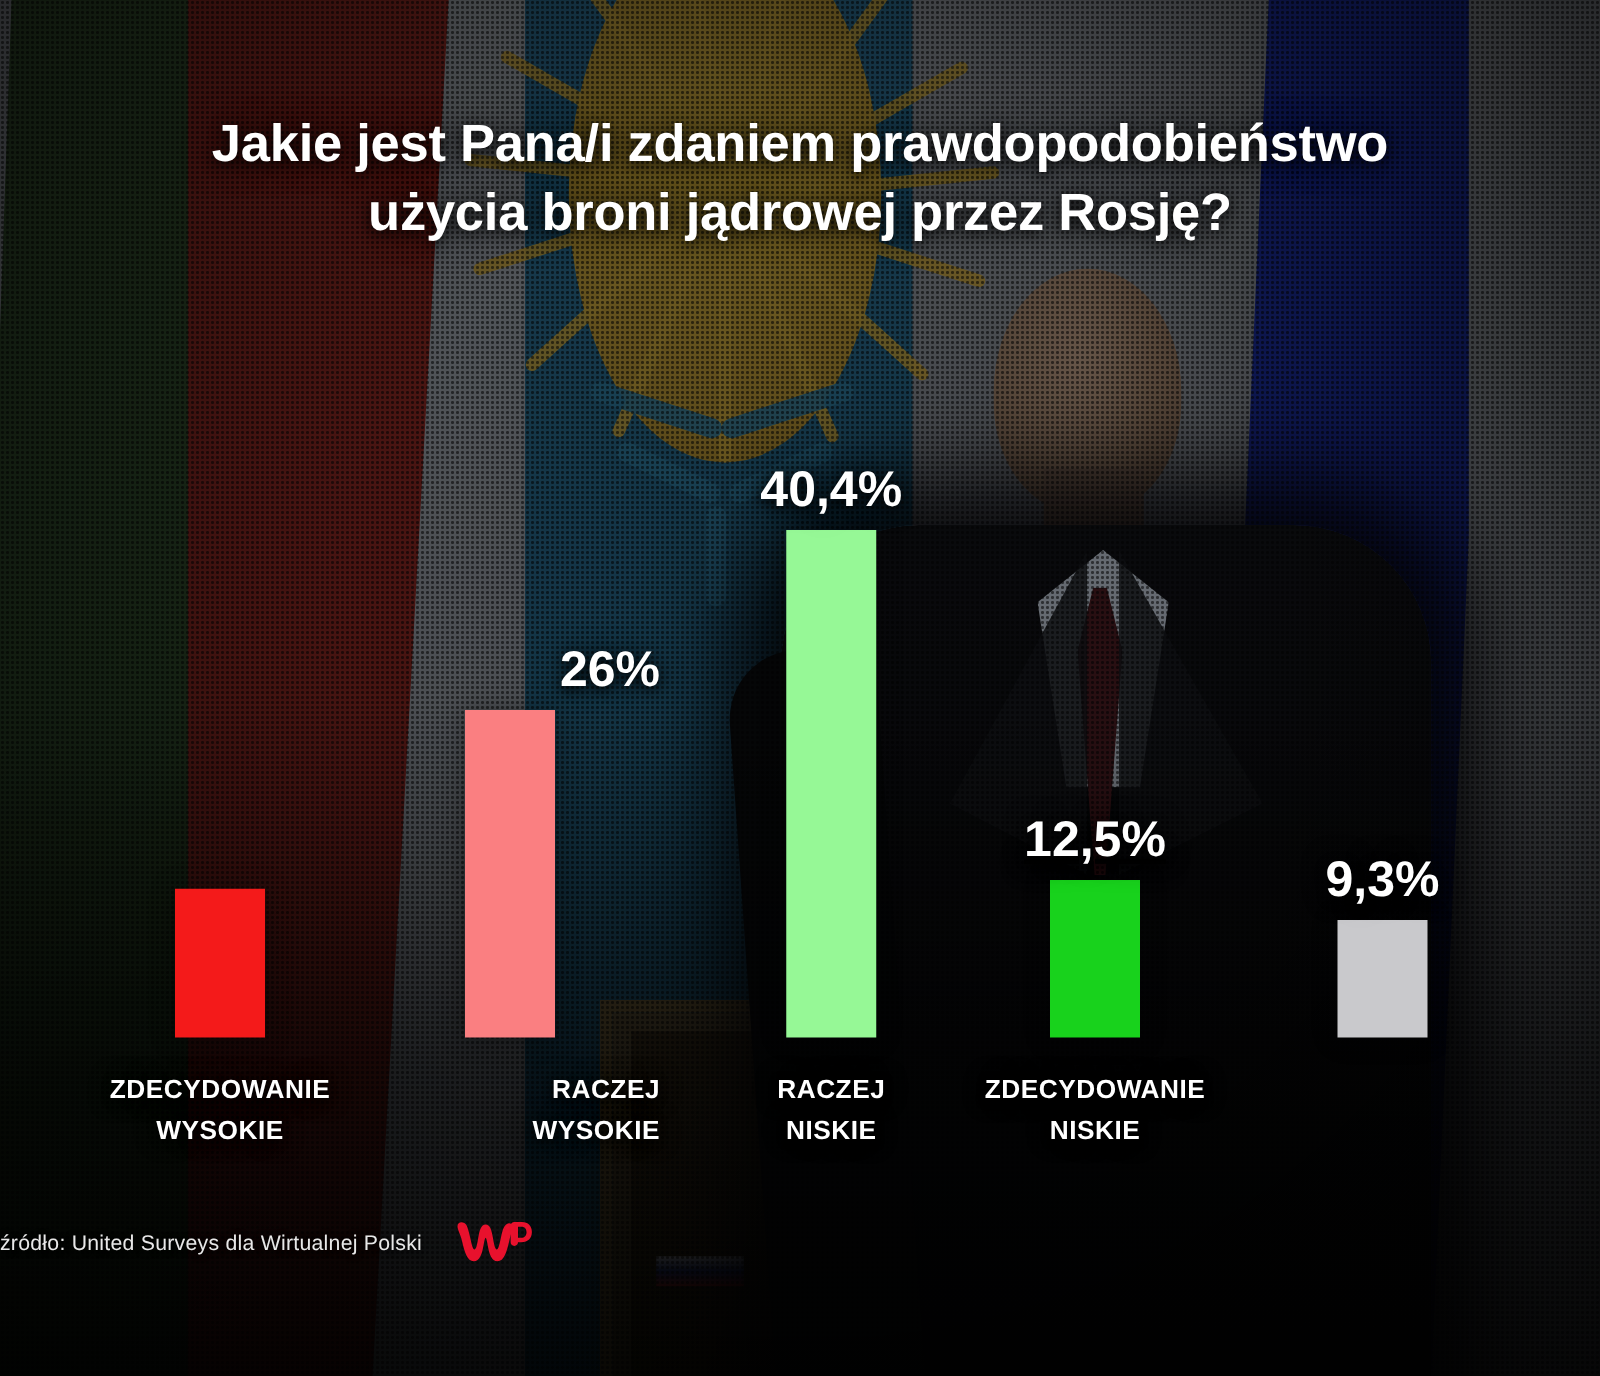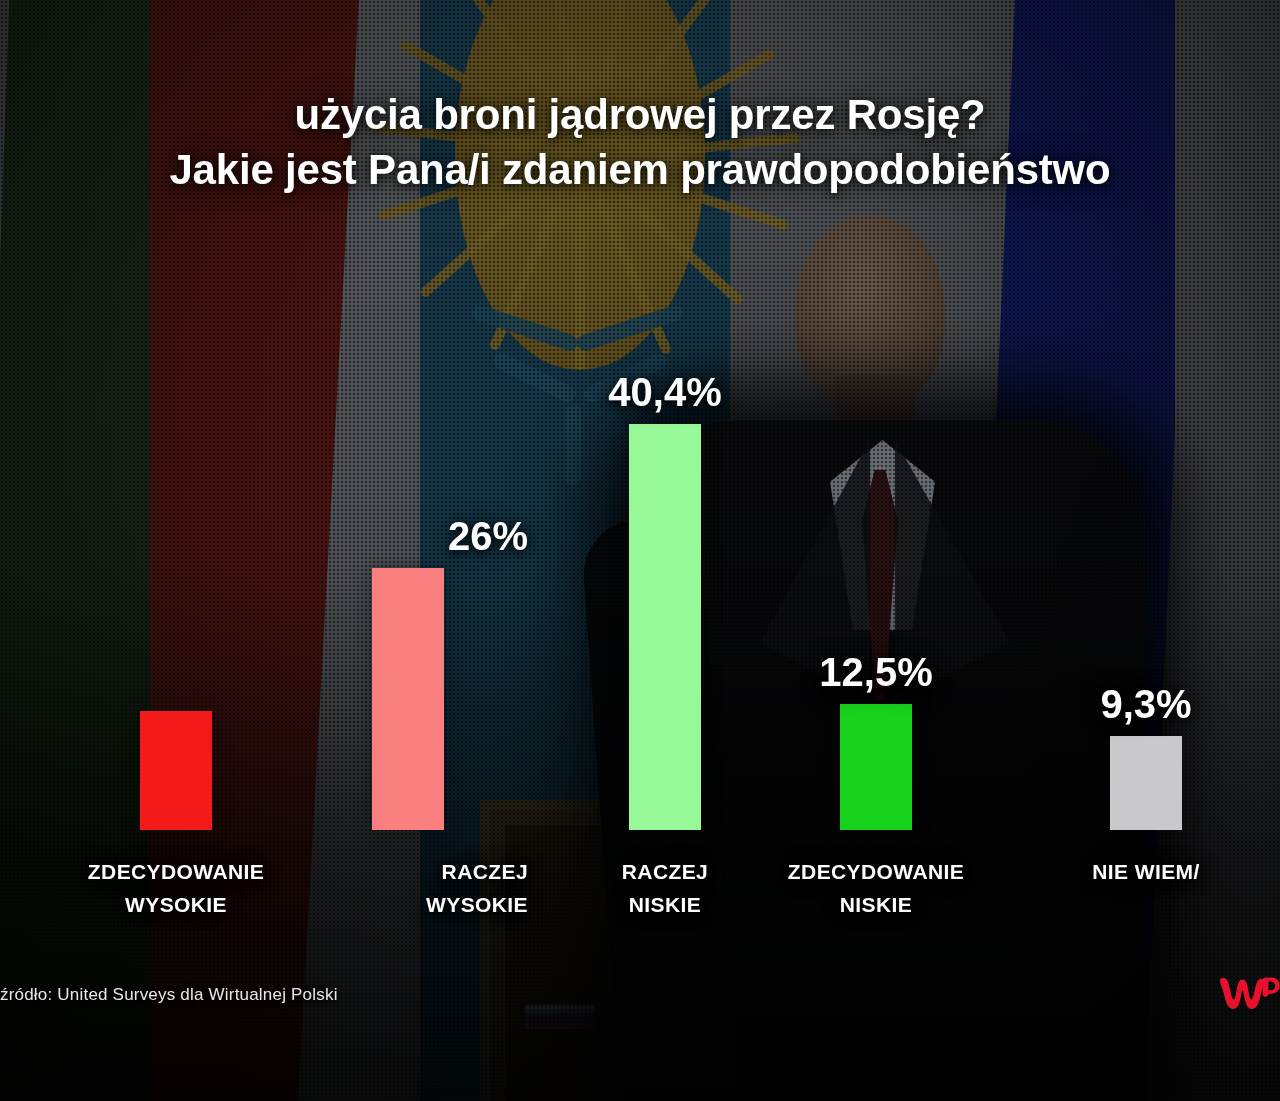--- a/index.html
+++ b/index.html
@@ -181,21 +181,21 @@
     text-shadow:0 2px 8px rgba(0,0,0,.9),0 0 18px rgba(0,0,0,.7);
   }
   .bar-label .ln{display:block;}
 
   
   #footer{
     position:absolute;left:0;top:975px;width:1280px;text-align:center;
     color:#e8e8e8;font-size:17px;letter-spacing:.2px;
     text-shadow:0 1px 6px rgba(0,0,0,.9);
   }
-  #src-row{display:flex;align-items:center;justify-content:space-between;gap:26px;}
+  #src-row{display:flex;align-items:center;justify-content:flex-start;gap:26px;}
   #wp-logo{display:block;}
   #method{margin-top:37px;}
 </style>
 </head>
 <body>
 
 <div id="stage">
 
   <div id="photo">
     <div class="layer bg-base"></div>
@@ -250,22 +250,22 @@
 
     <div class="layer darken"></div>
     <div class="layer bottom-dark"></div>
     <div class="layer halftone"></div>
     <div class="layer vignette"></div>
   </div>
 
   <div id="content">
 
     <div id="title">
+      <span class="ln">Jakie jest Pana/i zdaniem prawdopodobieństwo</span>
       <span class="ln">użycia broni jądrowej przez Rosję?</span>
-      <span class="ln">Jakie jest Pana/i zdaniem prawdopodobieństwo</span>
     </div>
 
     <div id="plot">
 
       <div class="bar-group" style="left:56px;">
         <div class="bar-rect" style="height:119px;background:#F41A1A;"></div>
         <div class="bar-label">
           <span class="ln">ZDECYDOWANIE</span>
           <span class="ln">WYSOKIE</span>
         </div>
@@ -291,25 +291,24 @@
 
       <div class="bar-group" style="left:756px;text-decoration:underline;">
         <div class="bar-value">12,5%</div>
         <div class="bar-rect" style="height:126px;background:#18D21C;"></div>
         <div class="bar-label">
           <span class="ln">ZDECYDOWANIE</span>
           <span class="ln">NISKIE</span>
         </div>
       </div>
 
-      <div class="bar-group" style="left:986px;margin-left:40px;">
+      <div class="bar-group" style="left:986px;">
         <div class="bar-value">9,3%</div>
         <div class="bar-rect" style="height:94px;background:#C9C9CC;"></div>
         <div class="bar-label">
-          <span class="ln">NIE WIEM/</span>
         </div>
       </div>
 
     </div>
 
     <div id="footer">
       <div id="src-row">
         <span>źródło: United Surveys dla Wirtualnej Polski</span>
         <svg id="wp-logo" width="62" height="40" viewBox="0 0 62 40">
           <path d="M2 6 C2 3 5 2 7.5 3.4 C9.5 4.6 10.5 7.5 12.5 16.5

